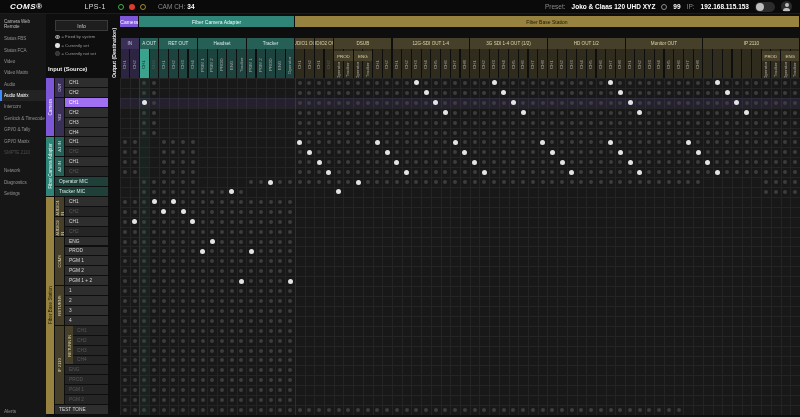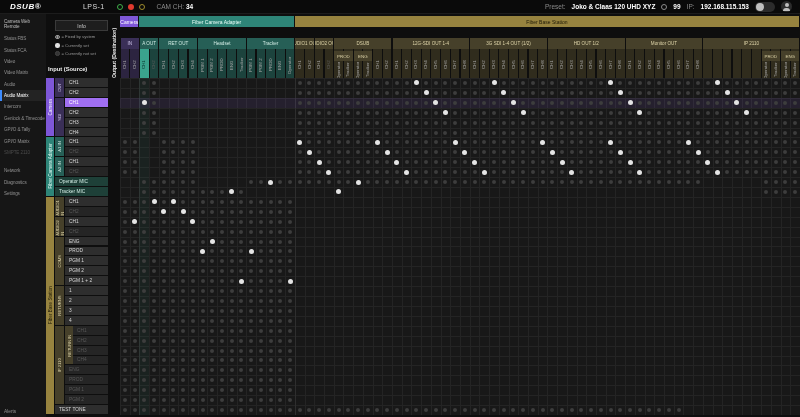--- a/index.html
+++ b/index.html
@@ -46,21 +46,21 @@
   .input-label{position:absolute;left:2px;top:52px;width:60px;color:#efefef;font-size:5.8px;font-weight:bold;z-index:6;}
   .output-label{position:absolute;left:62px;top:8px;width:11px;height:56px;color:#efefef;font-size:5.2px;font-weight:bold;writing-mode:vertical-rl;transform:rotate(180deg);display:flex;align-items:center;z-index:6;}
   .vtx{writing-mode:vertical-rl;transform:rotate(180deg);display:flex;align-items:center;justify-content:center;width:100%;height:100%;overflow:hidden;}
 </style>
 </head>
 <body>
 
 <div class="app">
 
   <header class="topbar">
-    <span class="logo">DSUB®</span>
+    <span class="logo">COMS®</span>
     <span class="dev">LPS-1</span>
     <span class="leds">
       <span class="led green"></span>
       <span class="led red"></span>
       <span class="led amber"></span>
     </span>
     <span class="camch">
       <span>CAM CH:</span><b>34</b>
     </span>
     <span class="tb-right">

